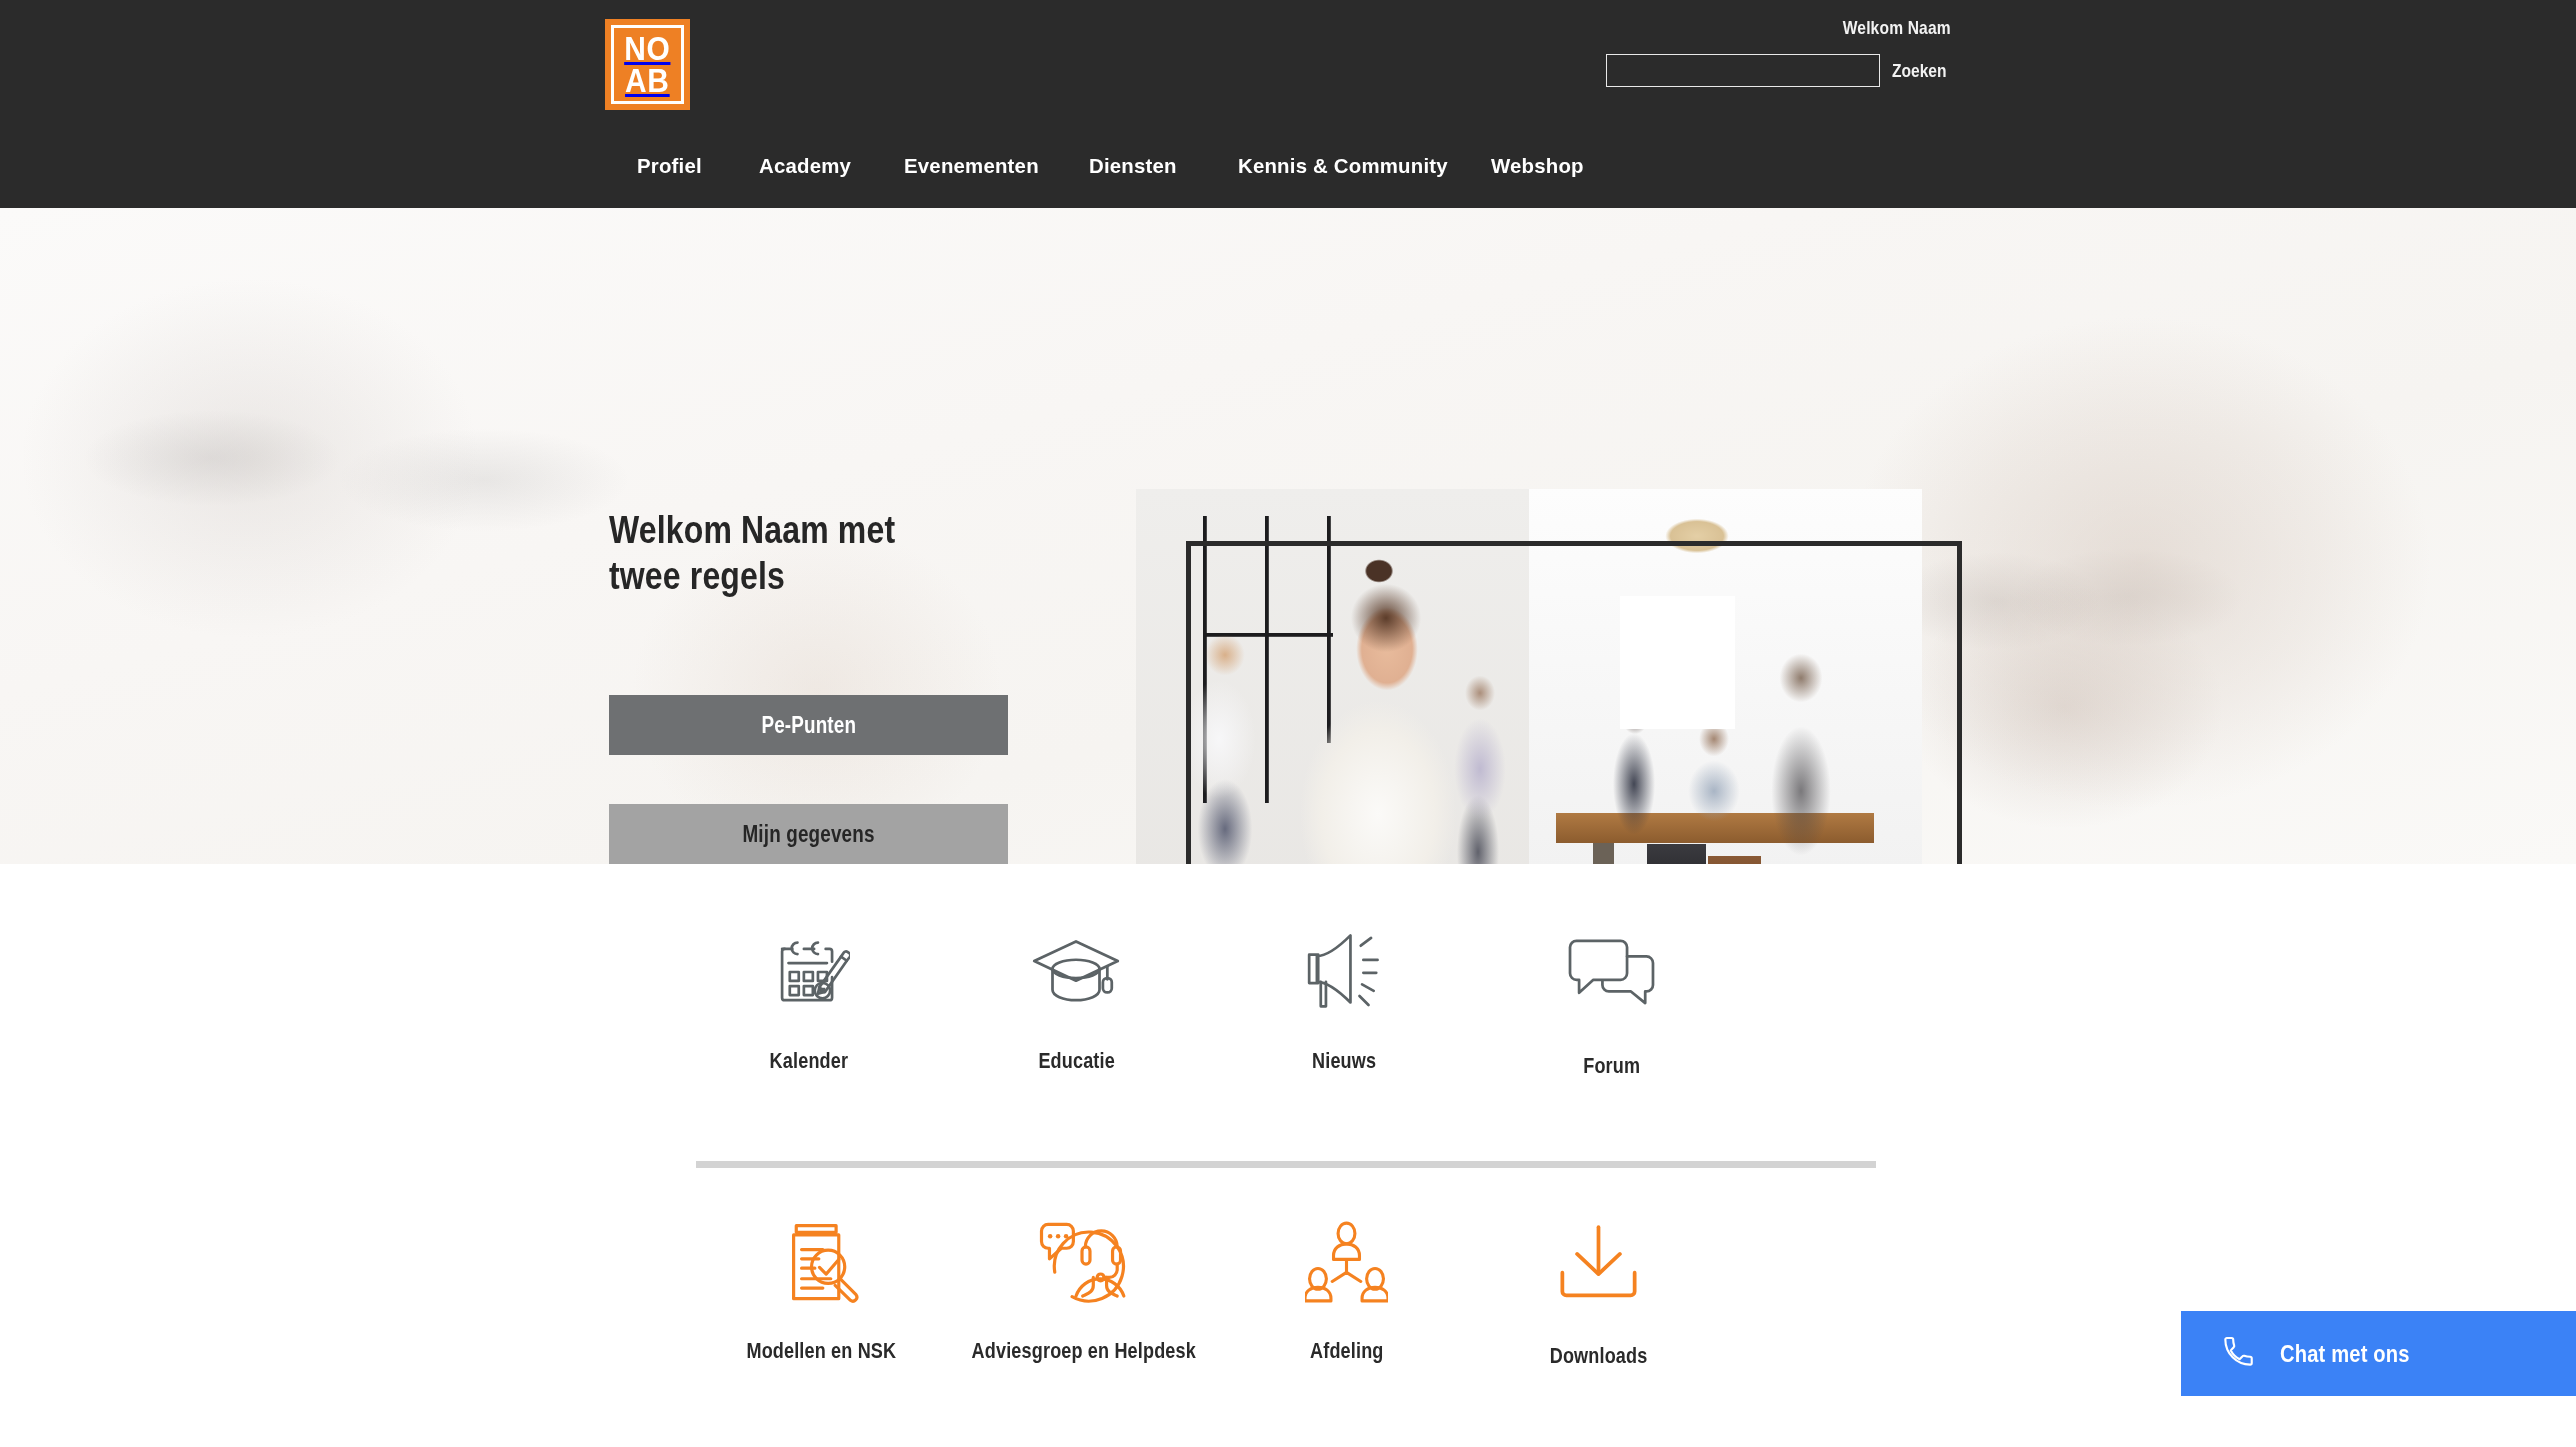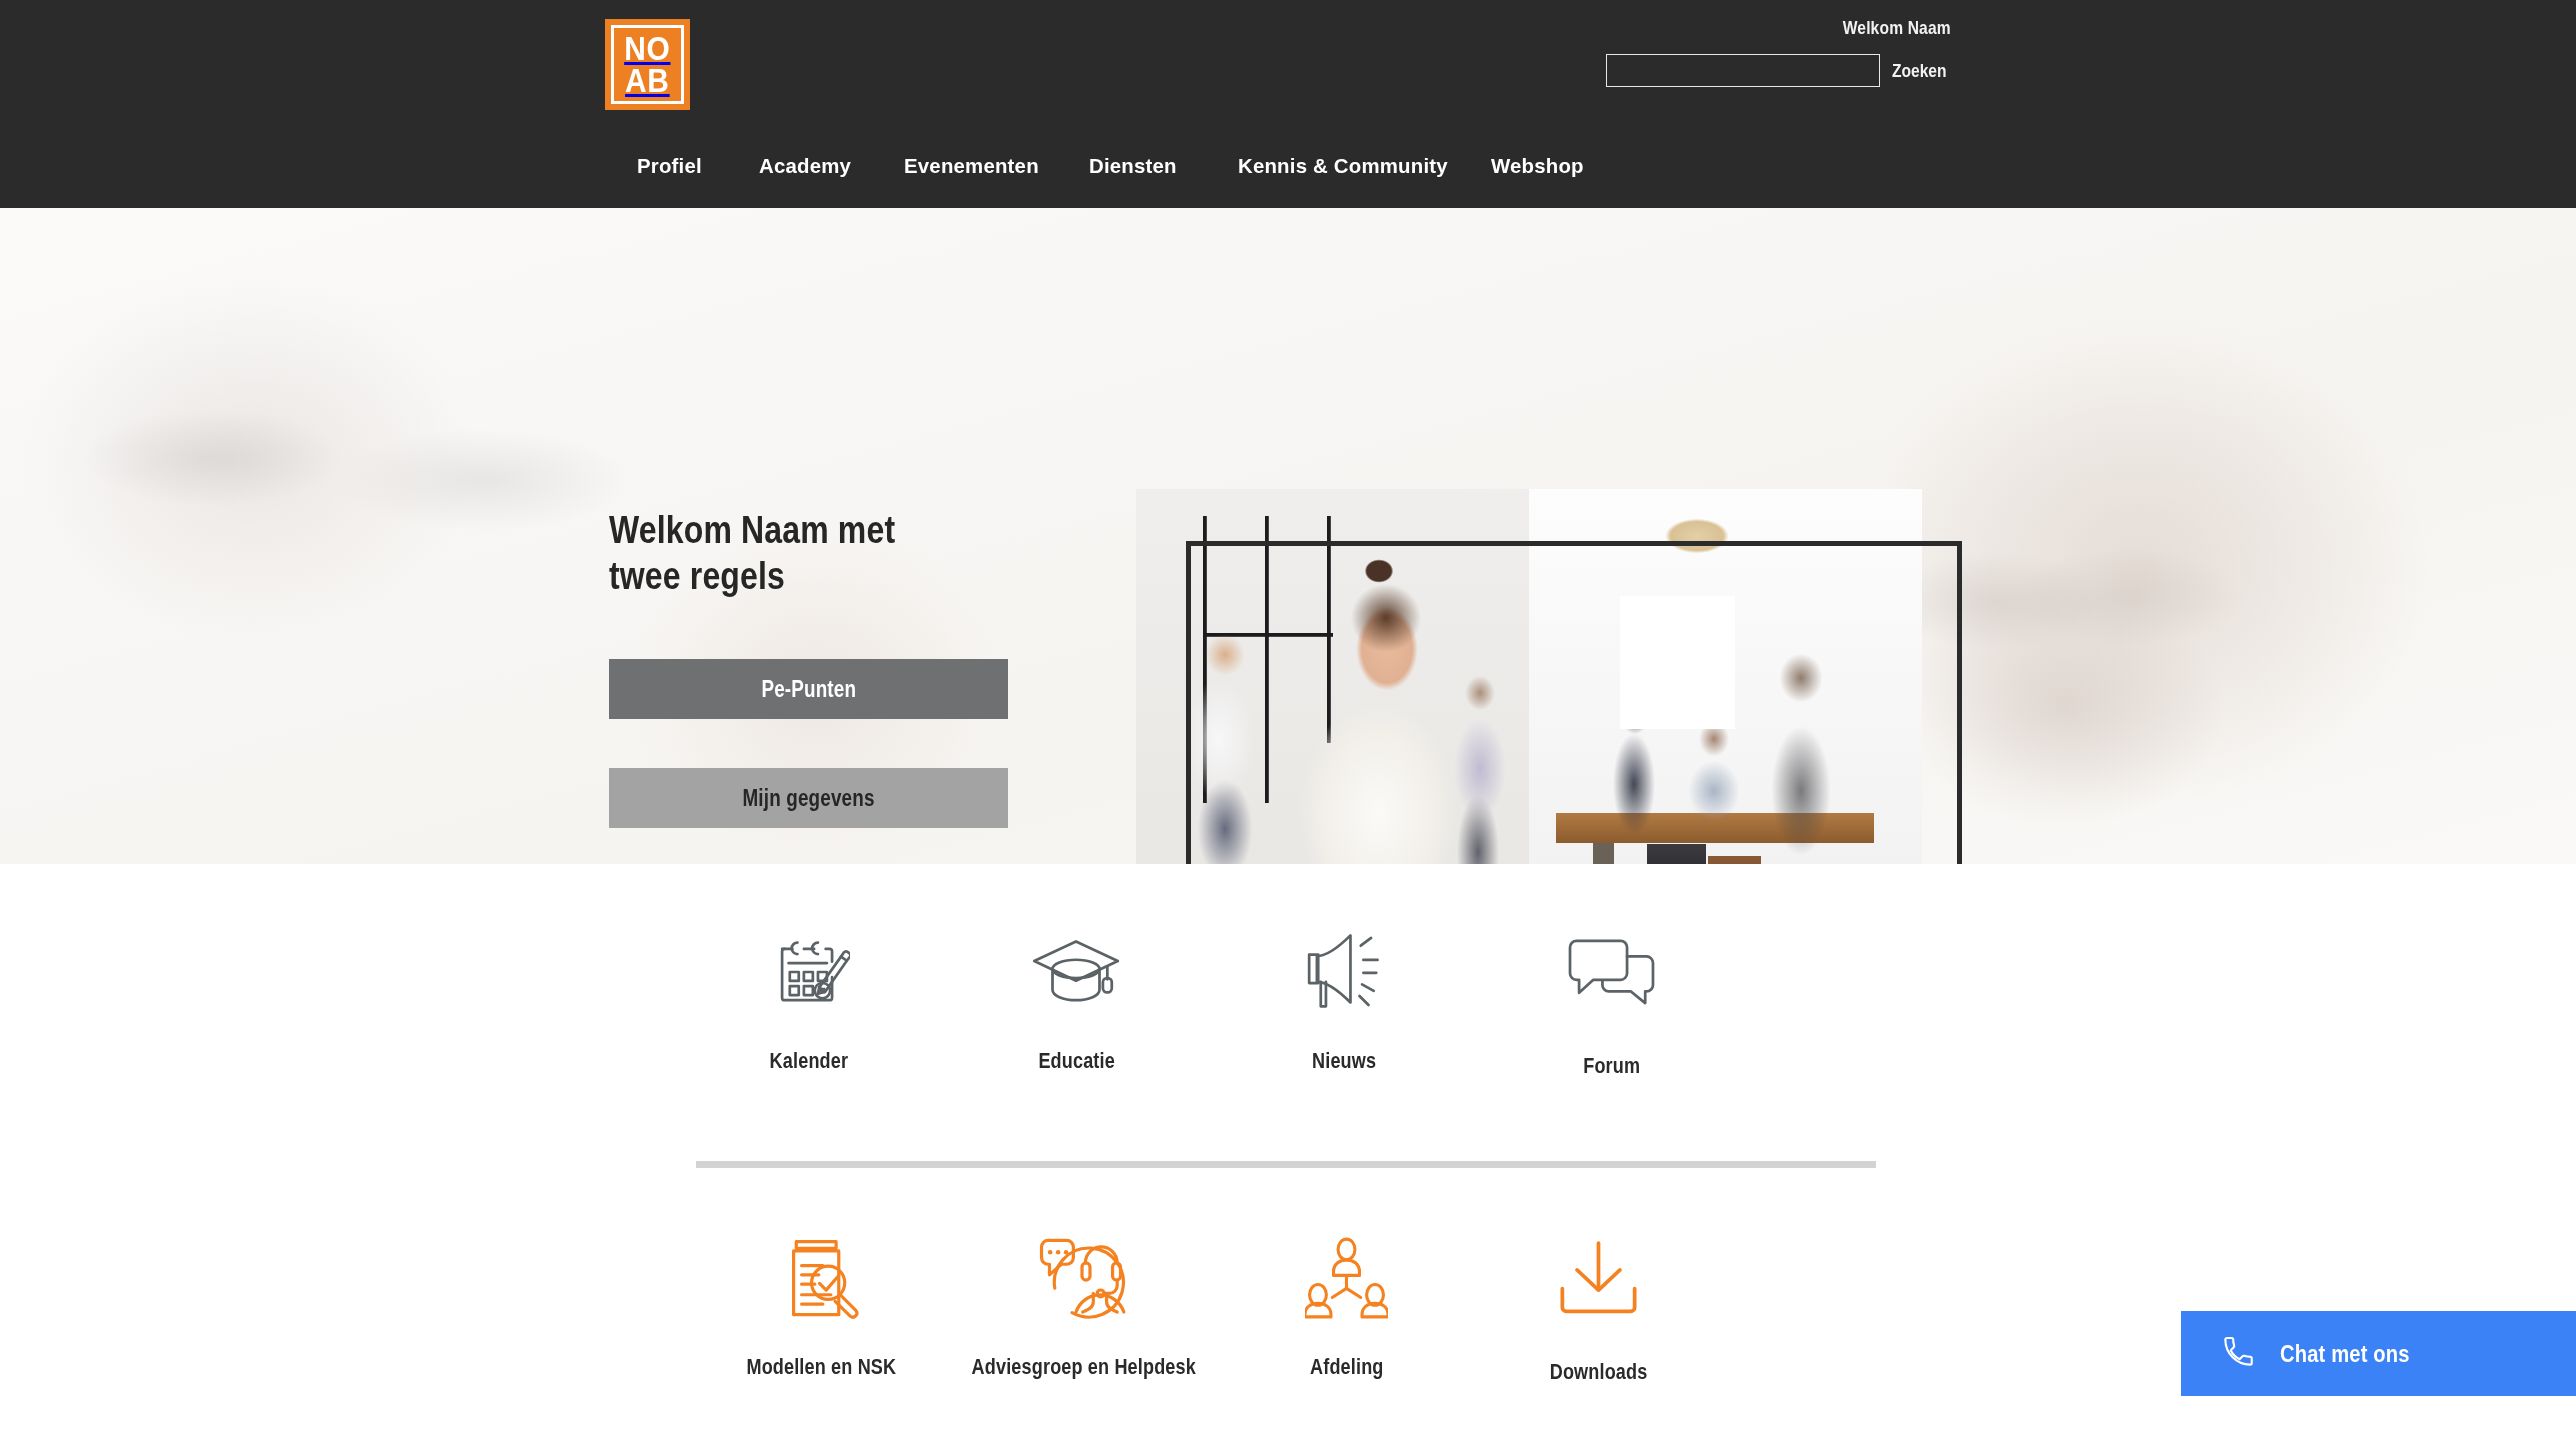--- a/index.html
+++ b/index.html
@@ -120,21 +120,21 @@
     width: 423px;
     color: #262626;
     font-size: 39px;
     font-weight: 700;
     line-height: 1.18;
     letter-spacing: 0.2px;
     transform: scaleX(0.82);
     transform-origin: left top;
   }
   .hero-btns {
-    position: absolute; left: 609px; top: 451px;
+    position: absolute; left: 609px; top: 487px;
     width: 399px;
   }
   .hero-btn {
     width: 399px; height: 60px;
     display: flex; align-items: center; justify-content: center;
     font-size: 23px; font-weight: 700;
     letter-spacing: 0.2px;
     cursor: pointer;
     margin-bottom: 49px;
   }
@@ -217,21 +217,21 @@
     position: absolute; top: 864px; left: 0;
     width: 2576px; height: 584px;
     background: #ffffff;
   }
   .tile-row {
     position: absolute; left: 696px;
     width: 1028px;
     display: flex;
   }
   .row1 { top: 43px; gap: 42px; }
-  .row2 { top: 349px; }
+  .row2 { top: 333px; }
   .tile {
     width: 276px;
     display: flex; flex-direction: column; align-items: center;
     cursor: pointer;
     text-decoration: none;
   }
   .tile-icon {
     height: 129px;
     display: flex; align-items: center; justify-content: center;
   }

